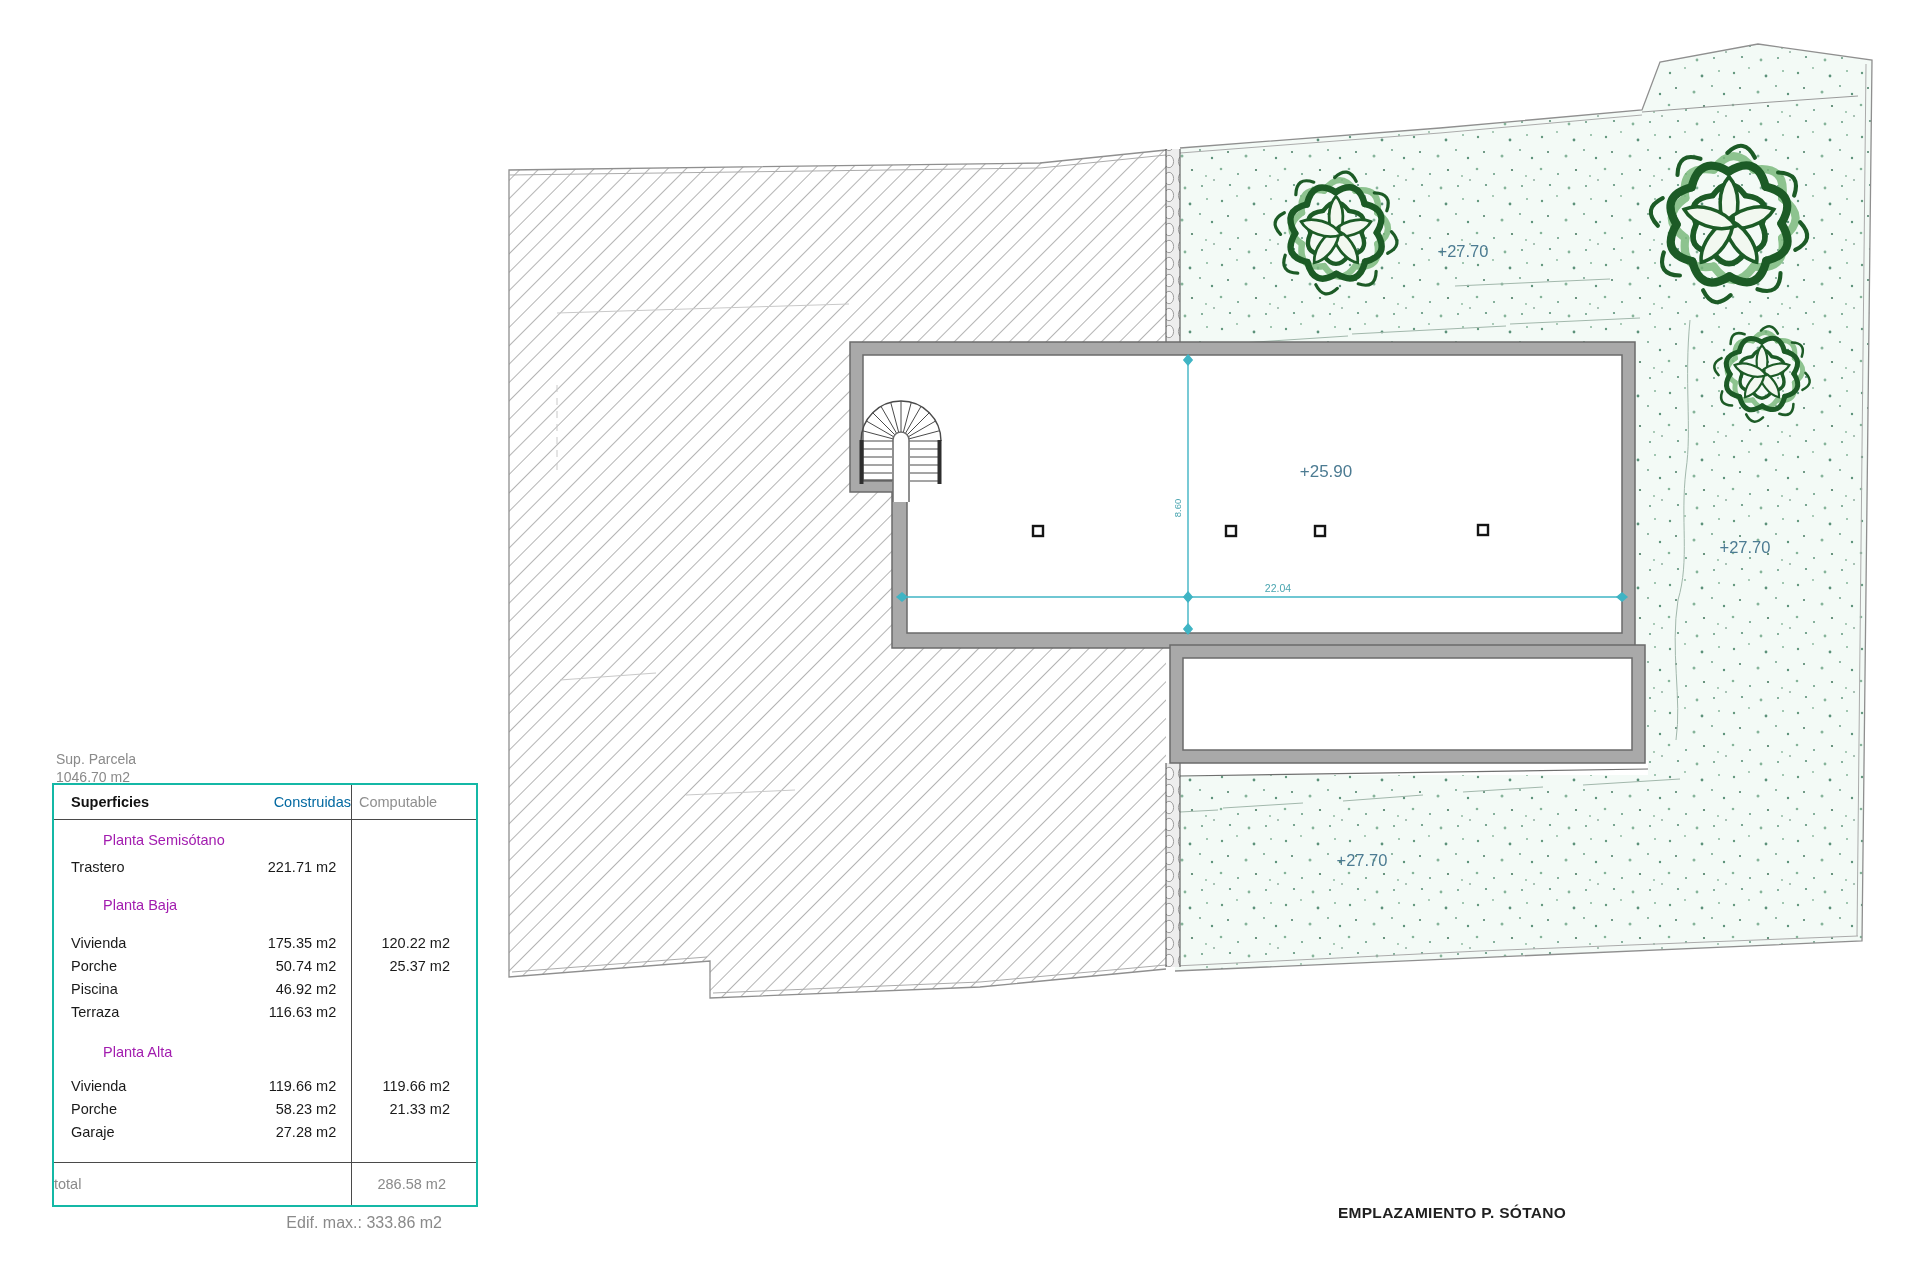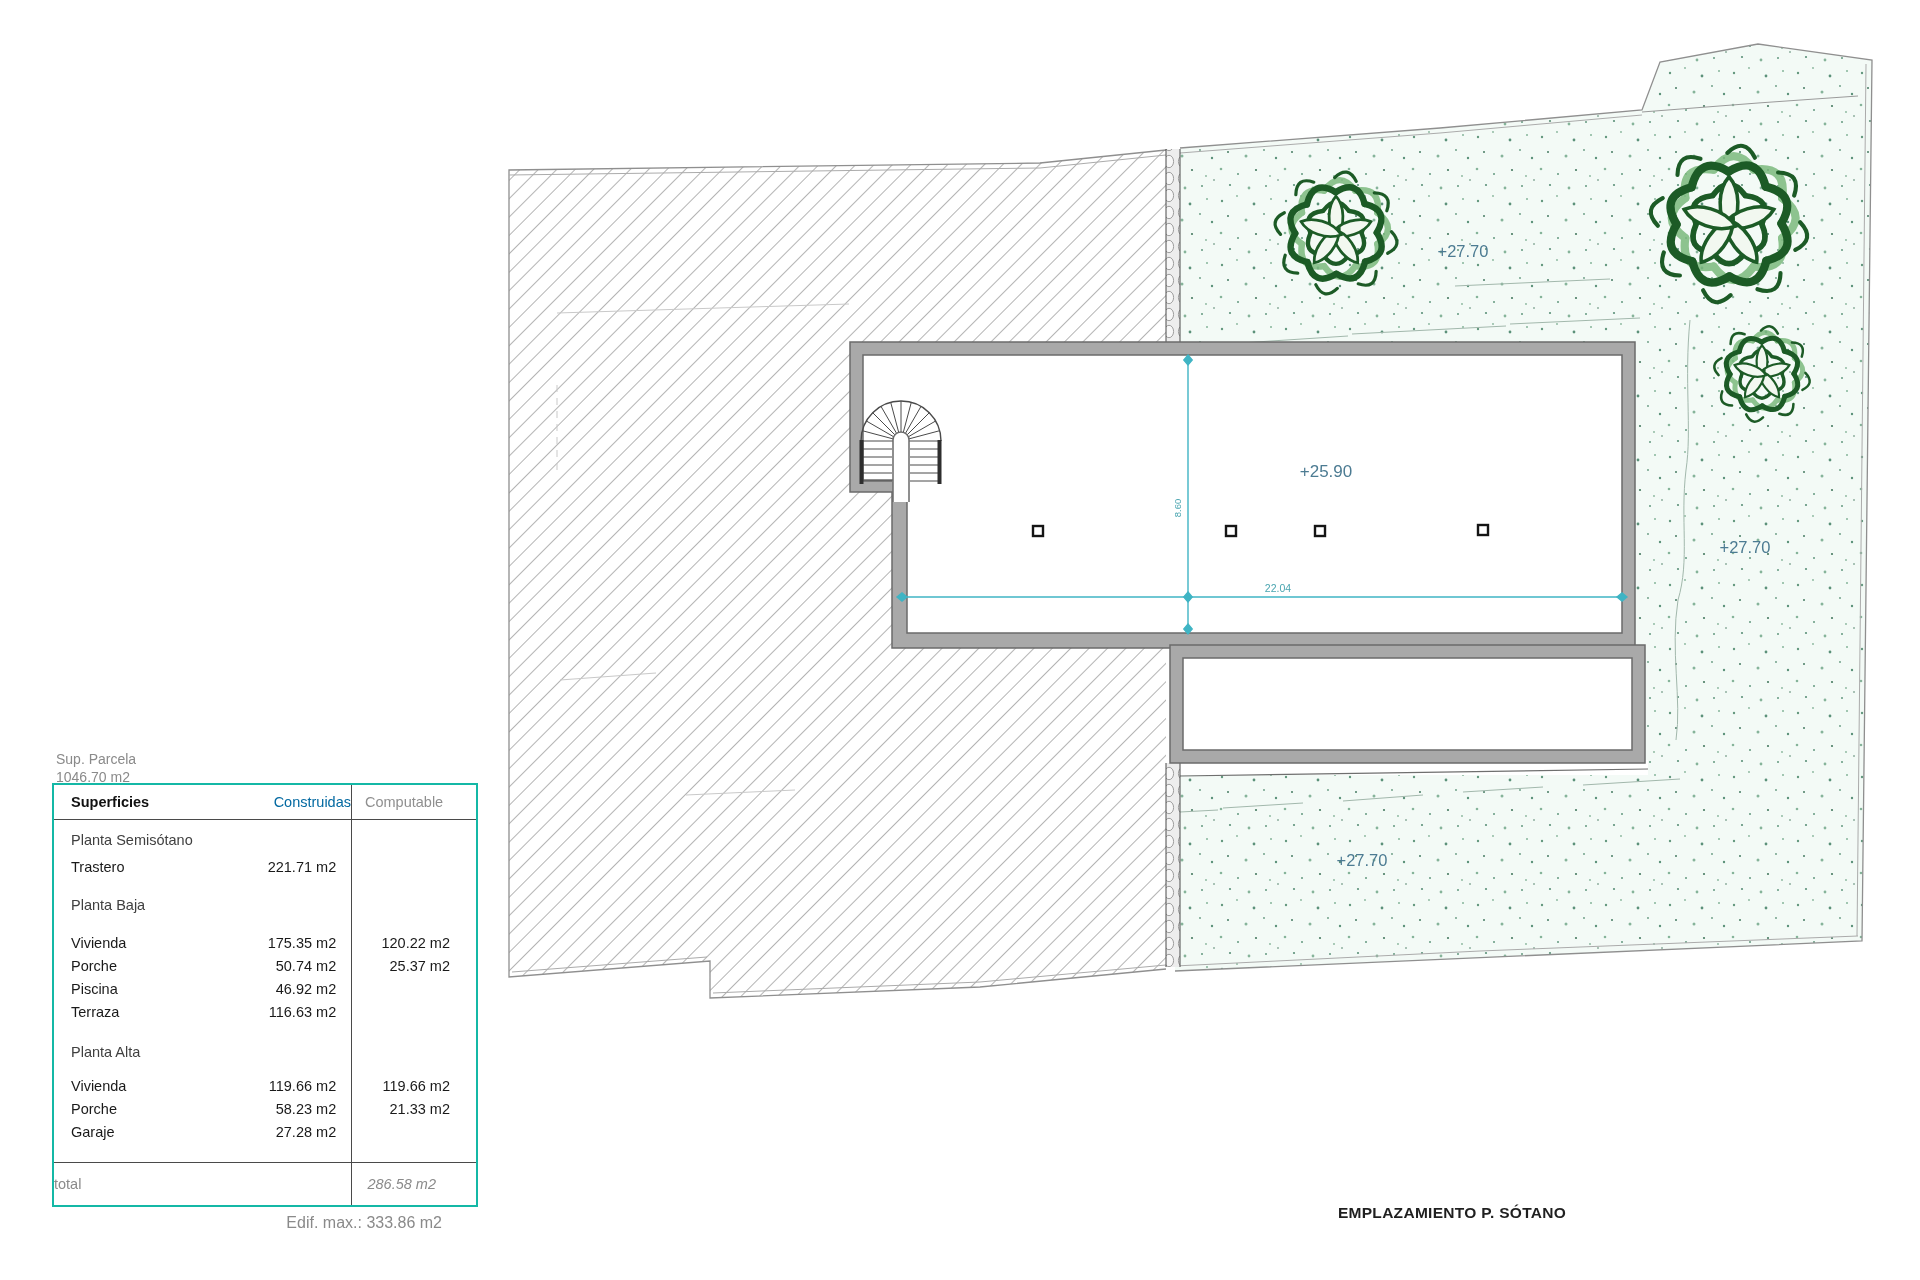--- a/index.html
+++ b/index.html
@@ -9,33 +9,33 @@
   
   .surf-wrap{position:absolute;left:52px;top:750px;width:426px;font-size:14.5px;}
   .sup-row{display:flex;justify-content:space-between;height:18px;line-height:18px;
            color:#8a8a8a;padding:0 8px 0 4px;font-size:14px;flex-direction:column;}
   .surf-box{margin-top:15px;border:2px solid #14b8a6;position:relative;background:#fff;}
   .col-sep{position:absolute;left:297px;top:0;bottom:0;width:0;
            border-left:1.5px solid #4a4a4a;}
   .hdr-row{display:flex;height:34px;align-items:center;border-bottom:1.5px solid #4a4a4a;}
   .h-name{padding-left:17px;font-weight:bold;color:#111;width:130px;}
   .h-built{width:150px;text-align:right;color:#0369a1;}
-  .h-comp{padding-left:14px;color:#8f8f8f;}
+  .h-comp{padding-left:8px;color:#8f8f8f;}
   .trow{display:flex;height:23px;line-height:23px;}
-  .srow{height:22px;line-height:22px;color:#404040;padding-left:17px;}
+  .srow{height:22px;line-height:22px;color:#a21caf;padding-left:17px;margin-left:32px;}
   .c-name{padding-left:17px;width:120px;}
   .c-built{width:148px;text-align:right;}
   .c-comp{width:141px;text-align:right;padding-right:26px;box-sizing:border-box;}
   .mt5{margin-top:5px;}  .mt9{margin-top:9px;}  .mt12{margin-top:12px;}
   .mt15{margin-top:15px;} .mt16{margin-top:16px;} .mt17{margin-top:17px;}
   .body-pad{padding-bottom:18px;}
   .tot-row{display:flex;height:42px;line-height:42px;border-top:1.5px solid #4a4a4a;
            color:#8a8a8a;}
   .tot-label{width:280px;}
-  .tot-value{width:129px;text-align:right;padding-right:40px;box-sizing:border-box;width:146px;font-style:italic;}
+  .tot-value{width:129px;text-align:right;padding-right:30px;box-sizing:border-box;width:146px;}
   .footnote{margin-top:7px;text-align:right;padding-right:36px;
             font-size:16px;color:#8a8a8a;}
 </style>
 </head>
 <body>
 
 <svg id="plan-svg" width="1920" height="1280" viewBox="0 0 1920 1280">
   <defs>
     <pattern id="hatch" width="13" height="13" patternUnits="userSpaceOnUse" patternTransform="rotate(-45)">
       <line x1="0" y1="6.5" x2="13" y2="6.5" stroke="#b4b4b4" stroke-width="1"></line>

